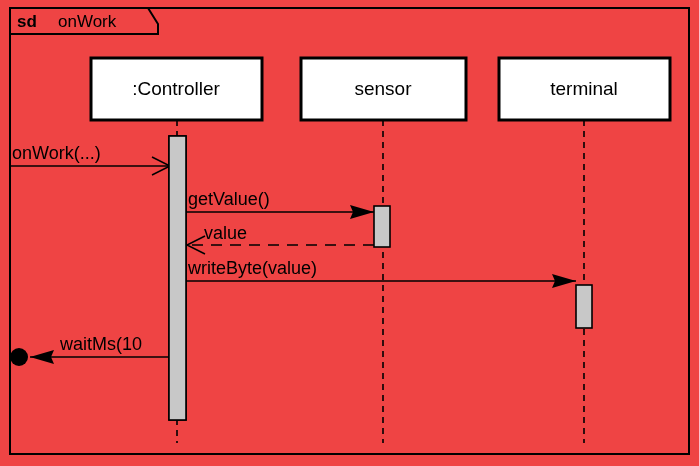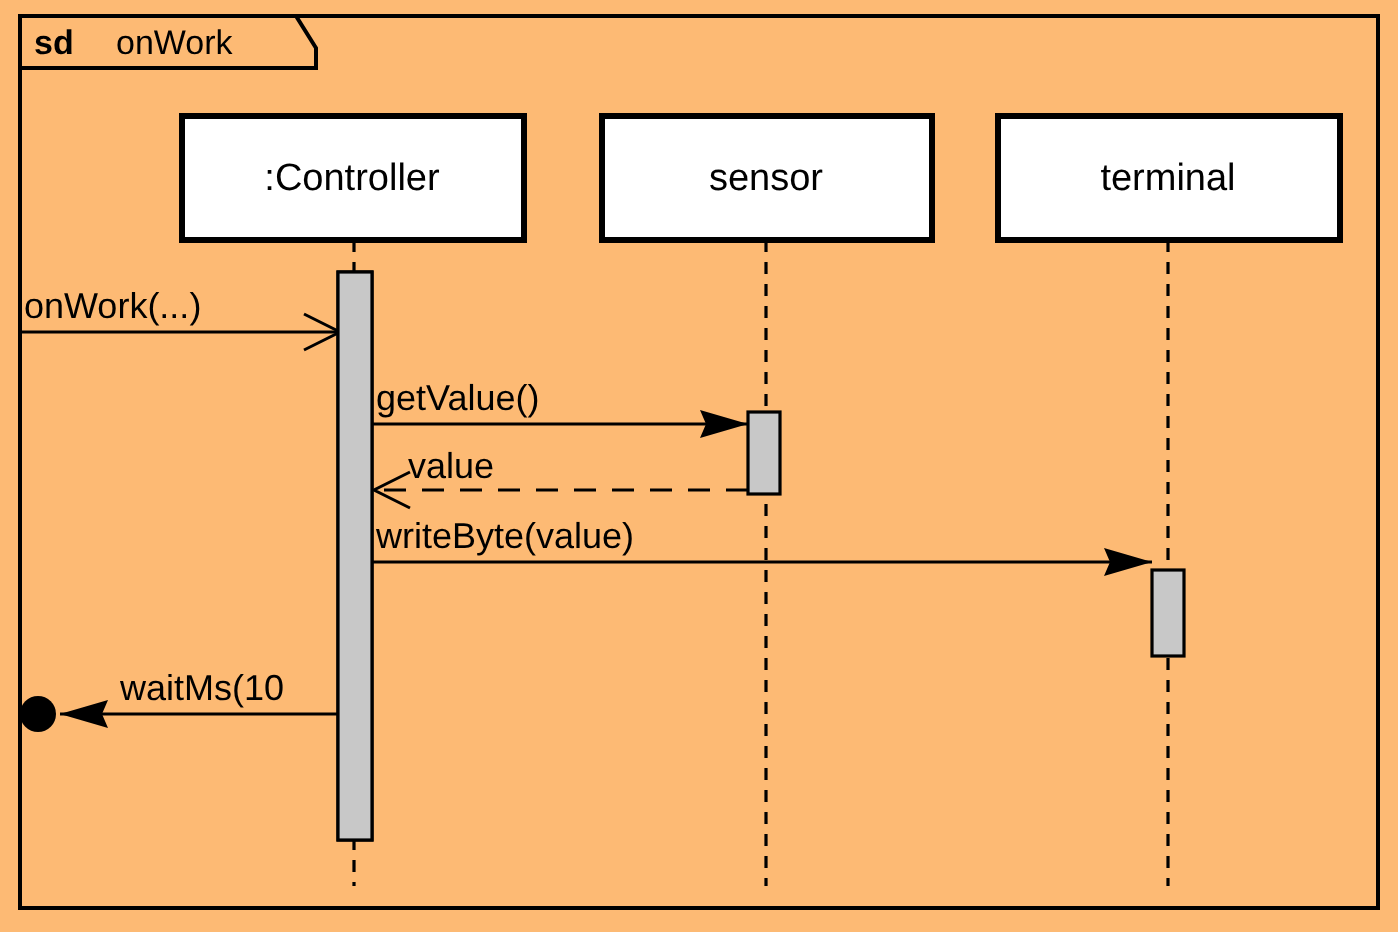--- a/index.html
+++ b/index.html
@@ -4,21 +4,21 @@
 <style>
   html, body {
     margin: 0;
     padding: 0;
     background: #ffffff;
   }
   #diagram-root {
     position: relative;
     width: 699px;
     height: 466px;
-    background: #fdba74;
+    background: #ef4444;
     font-family: "Liberation Sans", sans-serif;
     overflow: hidden;
   }
   svg { display: block; }
   .frame-line { fill: none; stroke: #000000; stroke-width: 2; }
   .frame-tab-text-bold {
     font-family: "Liberation Sans", sans-serif;
     font-size: 17px;
     font-weight: bold;
     fill: #000000;

